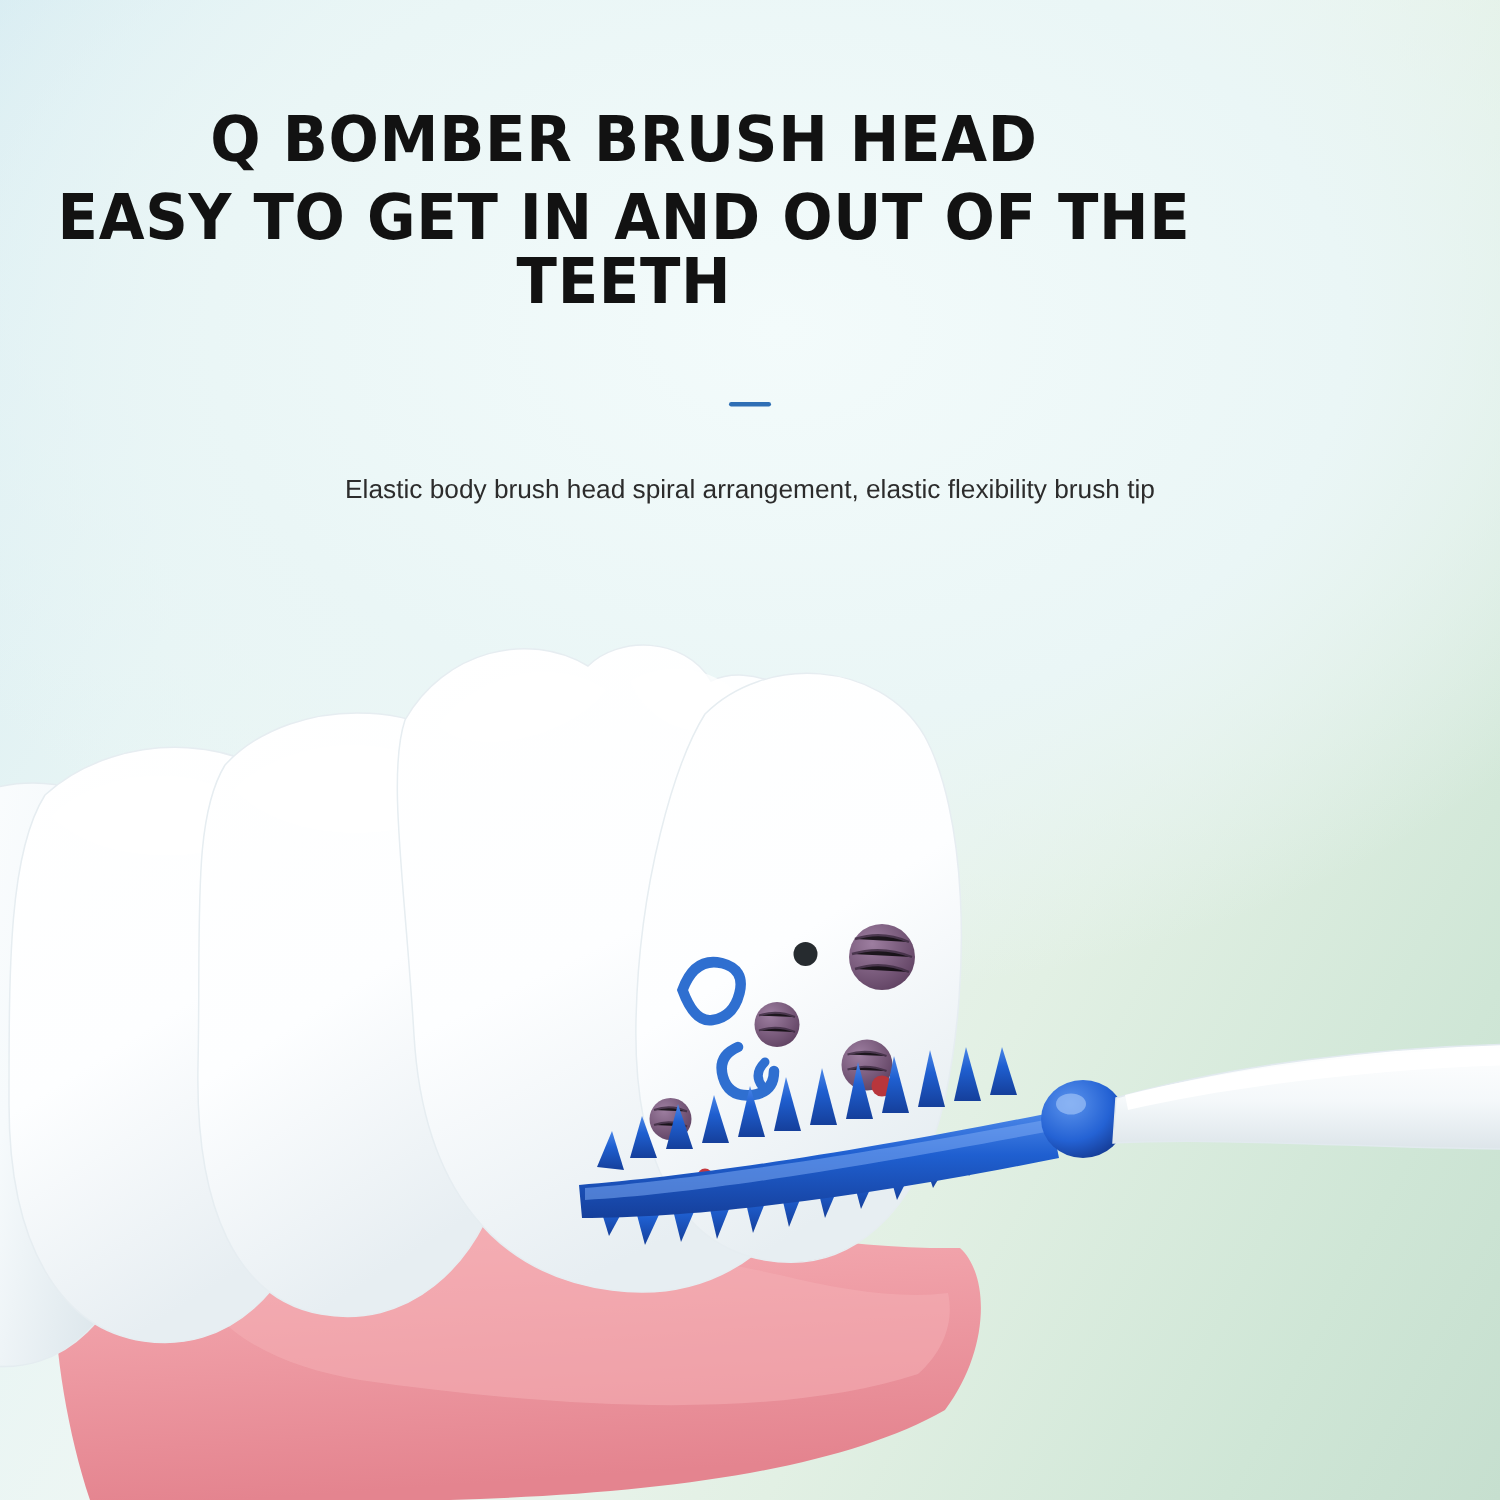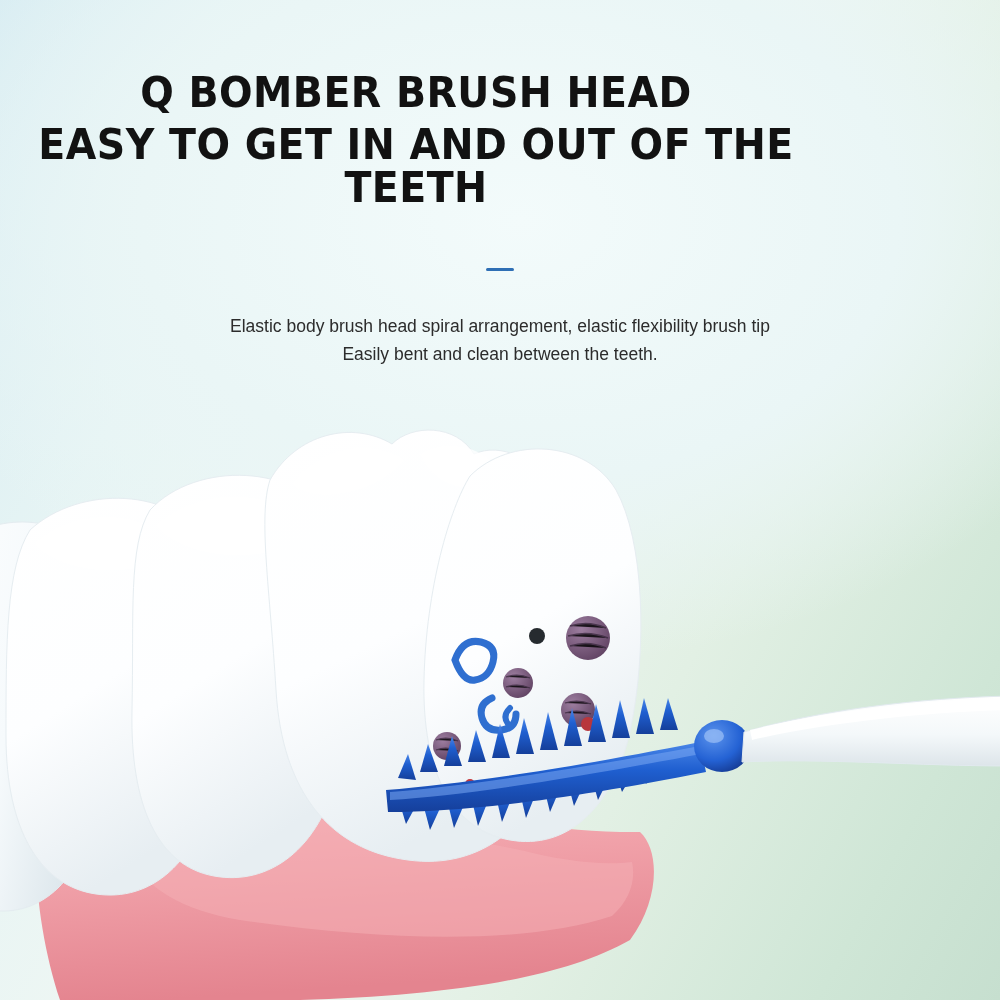--- a/index.html
+++ b/index.html
@@ -82,21 +82,20 @@
 
   <div class="title-block">
     <div class="title-line l1">Q BOMBER BRUSH HEAD</div>
     <div class="title-line l2">EASY TO GET IN AND OUT OF THE TEETH</div>
   </div>
 
   <div class="divider"></div>
 
   <div class="subtitle">
     <div>Elastic body brush head spiral arrangement, elastic flexibility brush tip</div>
-    <div>Easily bent and clean between the teeth.</div>
   </div>
 
   <div class="illus">
     <svg width="1000" height="620" viewBox="0 0 1000 620" xmlns="http://www.w3.org/2000/svg">
       <defs>
         <linearGradient id="gTooth" x1="0" y1="0" x2="0.35" y2="1">
           <stop offset="0%" stop-color="#ffffff"></stop>
           <stop offset="55%" stop-color="#fdfeff"></stop>
           <stop offset="100%" stop-color="#e7eef2"></stop>
         </linearGradient>

